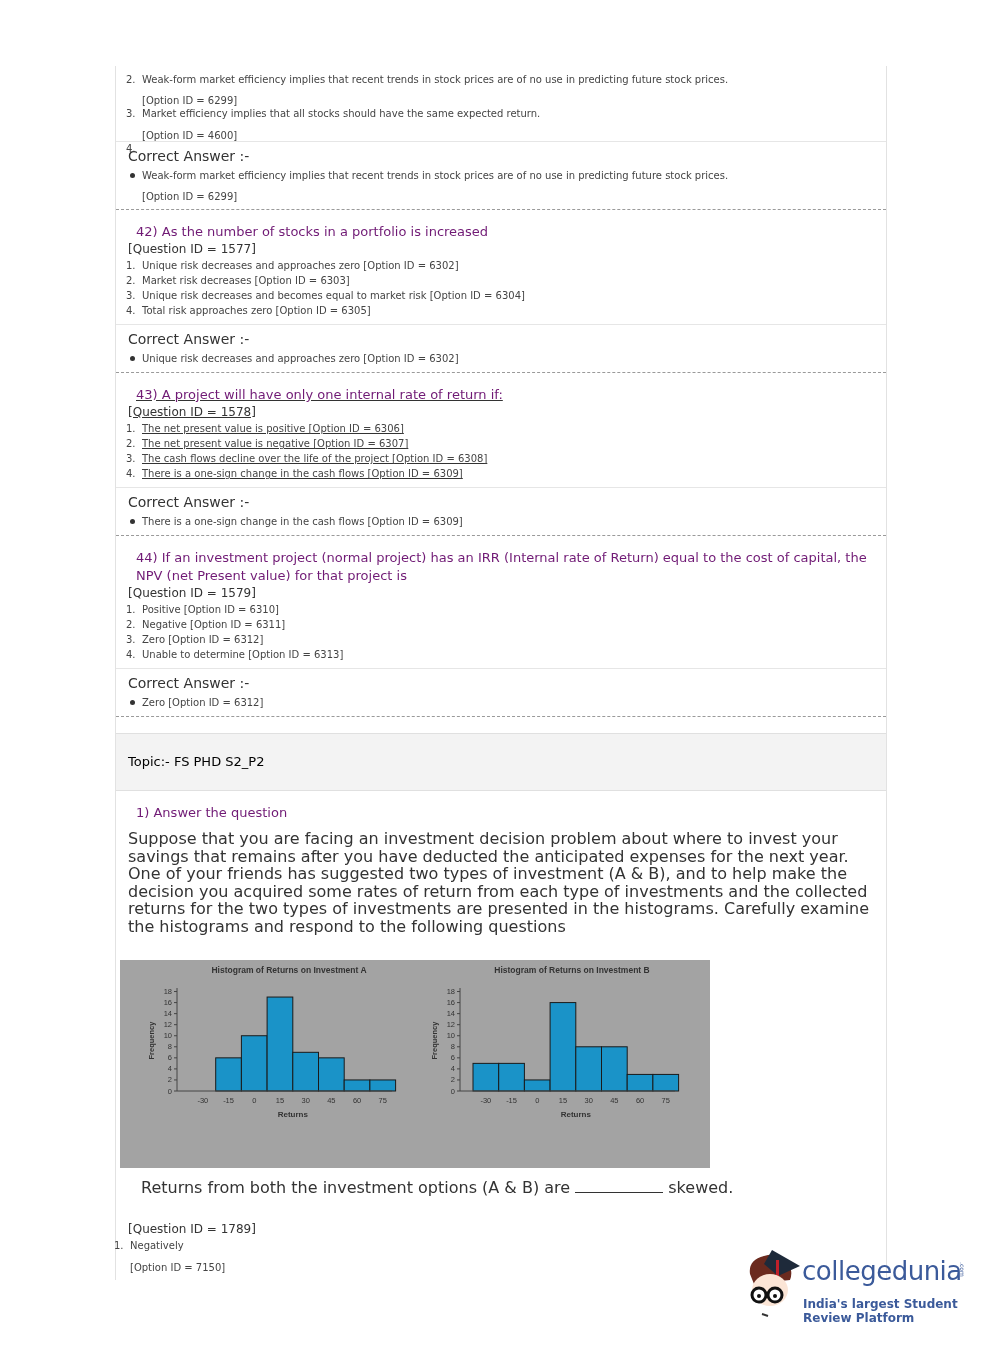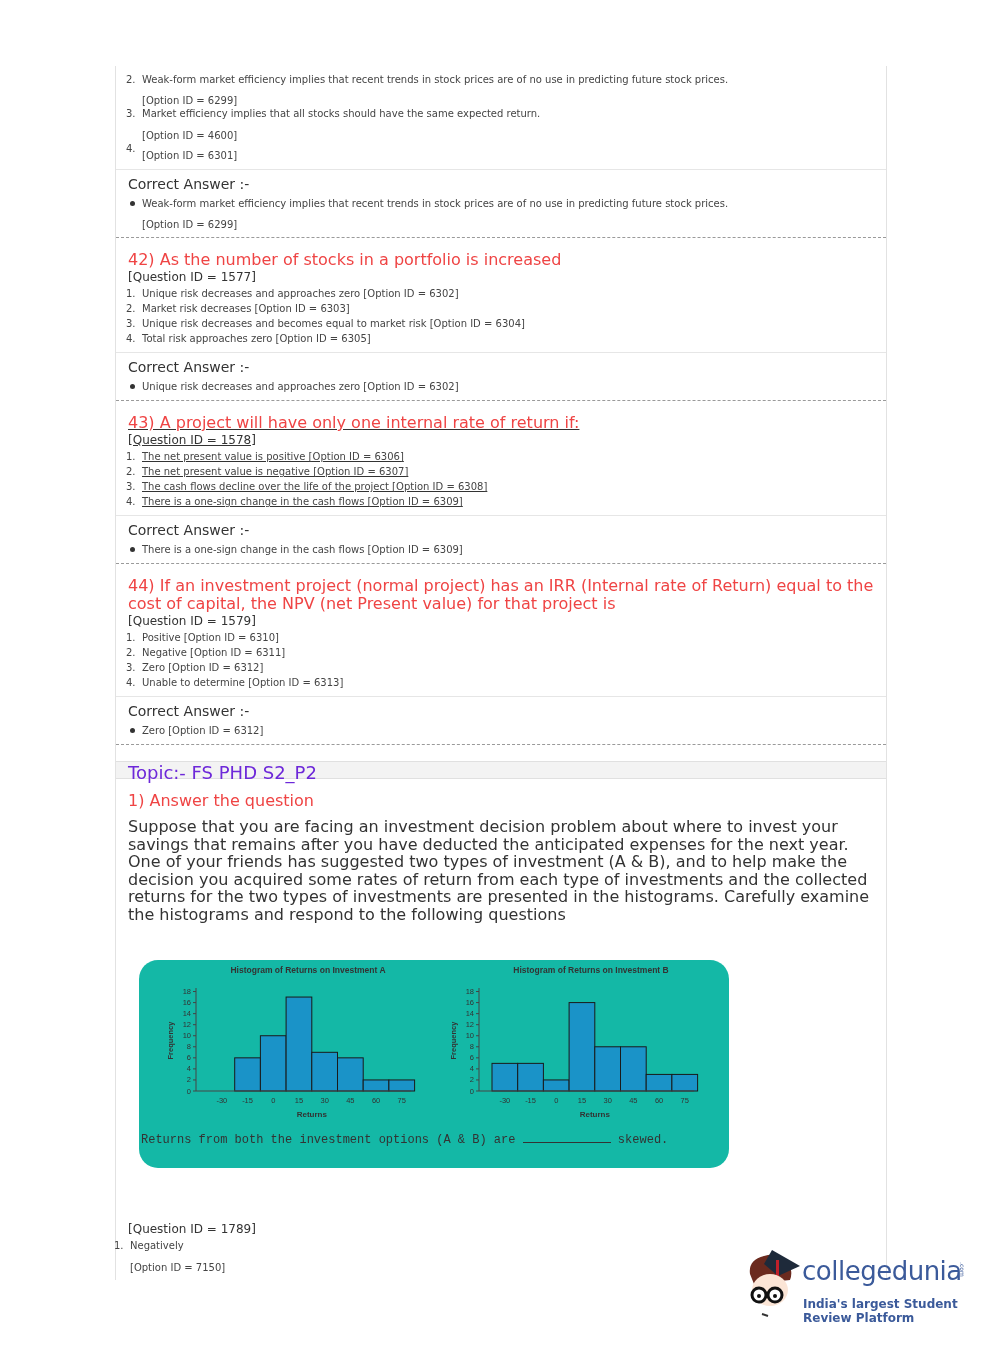--- a/index.html
+++ b/index.html
@@ -10,28 +10,28 @@
     .opt { position: relative; padding-left: 26px; font-size: 10px; line-height: 15px; color: #444; }
     .opt .num { position: absolute; left: 10px; top: 0; }
     .oid { padding-left: 26px; font-size: 10px; color: #444; margin-top: 8px; margin-bottom: 8px; }
     .ans-block { border-top: 1px solid #e6e6e6; padding: 6px 12px 4px 12px; }
     .ans-title { font-size: 14px; color: #333; margin-bottom: 4px; }
     .ans-item { position: relative; padding-left: 14px; font-size: 10px; color: #444; line-height: 15px; }
     .ans-item .dot { position: absolute; left: 2px; top: 5px; width: 5px; height: 5px; border-radius: 50%; background: #333; }
     .ans-oid { padding-left: 14px; font-size: 10px; color: #444; margin-top: 8px; }
     .dashed { border-bottom: 1px dashed #9a9a9a; }
     .q-block { padding: 12px 12px 6px 12px; }
-    .q-title { font-size: 16px; color: #ef4444; line-height: 18px; }
+    .q-title { font-size: 13px; color: #701a75; line-height: 18px; margin-left: 8px; }
     .q-id { font-size: 12px; color: #333; line-height: 17px; }
     .q-opts { margin-left: -12px; }
     .topic { background: #f3f3f3; border-top: 1px solid #e0e0e0; border-bottom: 1px solid #e0e0e0;
-      padding: 0 12px; font-size: 18px; color: #6d28d9; height: 16px; }
+      padding: 20px 12px; font-size: 13px; color: #000000; height: 16px; }
     .body-text { font-size: 16px; line-height: 17.5px; color: #333; }
-    .chart-wrap { position: absolute; left: 23px; top: 894px; width: 590px; height: 208px; background: #14b8a6; border-radius: 19px; }
-    .fill-line { font-size: 12px; color: #333; position: absolute; left: 25px; top: 1064px; font-family: Liberation Mono, monospace; }
+    .chart-wrap { position: absolute; left: 4px; top: 894px; width: 590px; height: 208px; background: #a3a3a3; }
+    .fill-line { font-size: 16px; color: #333; position: absolute; left: 25px; top: 1112px; }
     .blank { display: inline-block; width: 88px; border-bottom: 1px solid #333; height: 12px; vertical-align: baseline; }
     .logo { position: absolute; left: 742px; top: 1248px; width: 230px; height: 72px; }
     .logo-text { position: absolute; left: 60px; top: 8px; font-size: 26px; color: #3b5a9a; font-family: "DejaVu Sans", sans-serif; letter-spacing: -0.5px; }
     .logo-com { position: absolute; left: 217px; top: 14px; font-size: 6px; color: #3b5a9a; writing-mode: vertical-rl; }
     .logo-tag { position: absolute; left: 61px; top: 49px; font-size: 12px; color: #3b5a9a; font-weight: bold; }
   </style>
 </head>
 <body>
 
 <div class="page">
@@ -43,21 +43,20 @@
     </div>
     <div class="oid" style="margin-top:8px;margin-bottom:0;">[Option ID = 6299]</div>
     <div class="opt" style="margin-top:0;">
       <span class="num">3.</span>
       <span>Market efficiency implies that all stocks should have the same expected return.</span>
     </div>
     <div class="oid" style="margin-top:9px;margin-bottom:0;">[Option ID = 4600]</div>
     <div class="opt" style="padding-right:20px;">
       <span class="num">4.</span>
     </div>
-    <div class="oid" style="margin-top:9px;margin-bottom:8px;">[Option ID = 6301]</div>
   </div>
   <div class="ans-block dashed" style="padding-bottom:7px;">
     <div class="ans-title">Correct Answer :-</div>
     <div class="ans-item">
       <span class="dot"></span>
       <span>Weak-form market efficiency implies that recent trends in stock prices are of no use in predicting future stock prices.</span>
     </div>
     <div class="ans-oid">[Option ID = 6299]</div>
   </div>
 

